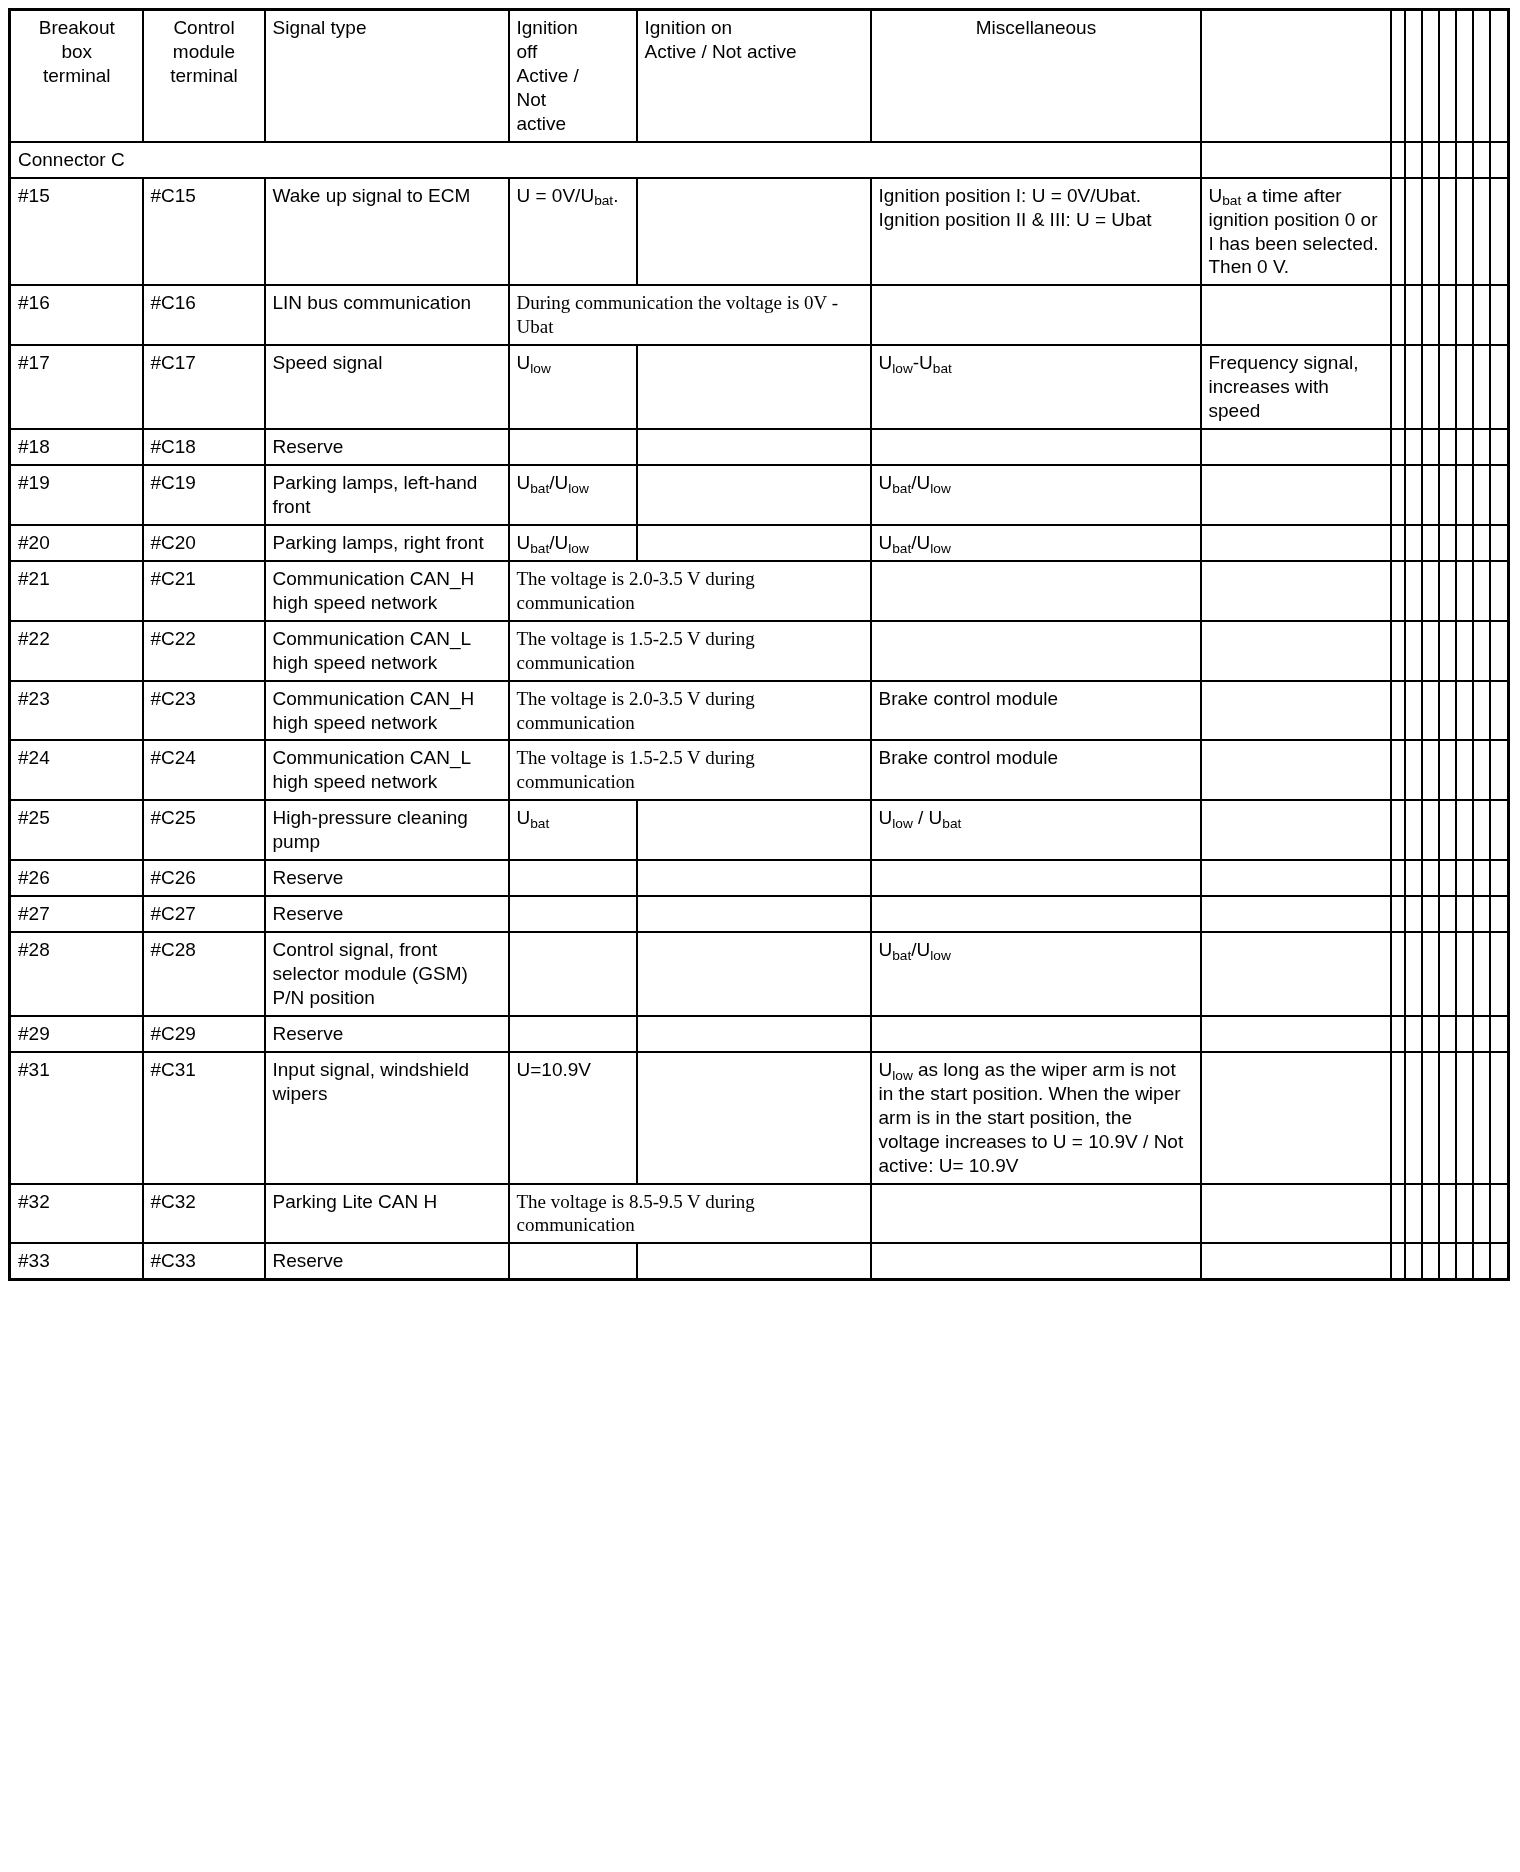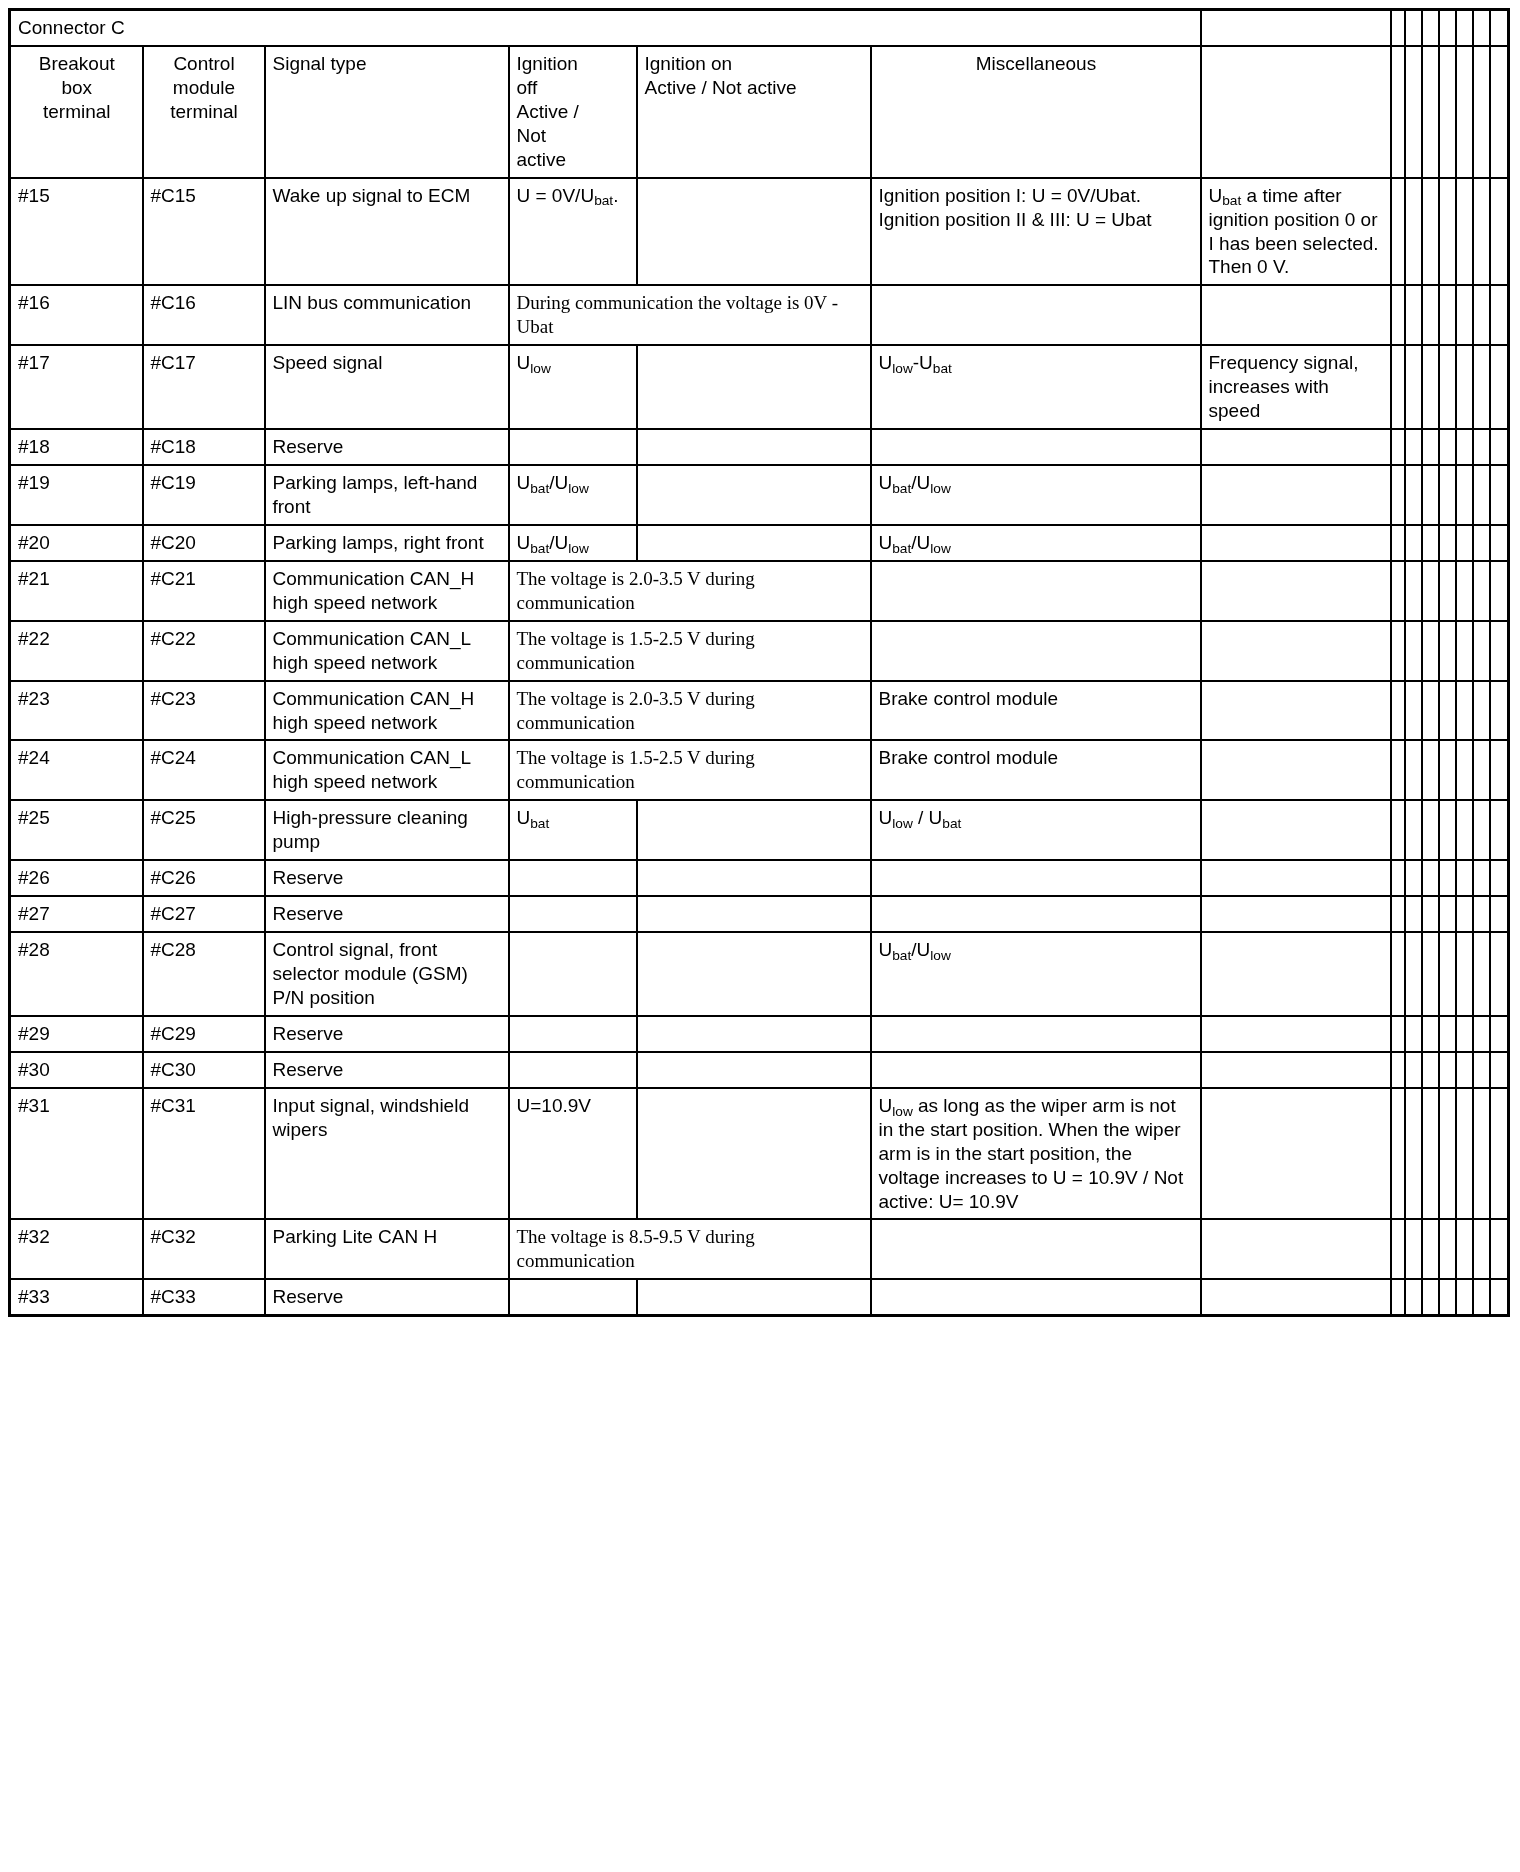--- a/index.html
+++ b/index.html
@@ -102,47 +102,47 @@
       <col class="c-n1">
         <col class="c-n2">
         <col class="c-n3">
         <col class="c-n4">
       <col class="c-n5">
         <col class="c-n6">
         <col class="c-n7">
     </colgroup>
     <tbody id="table-body">
         <tr>
-          <td class="title-cell" colspan="6">Connector C</td>
-          <td></td>
-          <td class="blank-col "></td>
-          <td class="blank-col "></td>
-          <td class="blank-col "></td>
-          <td class="blank-col "></td>
-          <td class="blank-col "></td>
-          <td class="blank-col "></td>
-          <td class="blank-col "></td>
-        </tr>
-        <tr>
           <td class="hdr center">Breakout<br>box<br>terminal</td>
           <td class="hdr center">Control<br>module<br>terminal</td>
           <td class="hdr">Signal type</td>
           <td class="hdr">Ignition<br>off<br>Active /<br>Not<br>active</td>
           <td class="hdr">Ignition on<br>Active / Not active</td>
           <td class="hdr ctr-head">Miscellaneous</td>
           <td class="hdr"></td>
           <td class="blank-col "></td>
           <td class="blank-col "></td>
           <td class="blank-col "></td>
           <td class="blank-col "></td>
           <td class="blank-col "></td>
           <td class="blank-col "></td>
           <td class="blank-col "></td>
         </tr>
         <tr>
+          <td class="title-cell" colspan="6">Connector C</td>
+          <td></td>
+          <td class="blank-col "></td>
+          <td class="blank-col "></td>
+          <td class="blank-col "></td>
+          <td class="blank-col "></td>
+          <td class="blank-col "></td>
+          <td class="blank-col "></td>
+          <td class="blank-col "></td>
+        </tr>
+        <tr>
           <td class="mid">#15</td>
           <td class="mid">#C15</td>
           <td class="mid">Wake up signal to ECM</td>
           <td class="mid">U = 0V/U<sub>bat</sub>.</td>
           <td class="mid"></td>
           <td class="mid">Ignition position I: U = 0V/Ubat. Ignition position II &amp; III: U = Ubat</td>
           <td class="mid">U<sub>bat</sub> a time after ignition position 0 or I has been selected. Then 0 V.</td>
           <td class="blank-col "></td>
           <td class="blank-col "></td>
           <td class="blank-col "></td>
@@ -364,36 +364,20 @@
           <td class="mid"></td>
           <td class="blank-col "></td>
           <td class="blank-col "></td>
           <td class="blank-col "></td>
           <td class="blank-col "></td>
           <td class="blank-col "></td>
           <td class="blank-col "></td>
           <td class="blank-col "></td>
         </tr>
         <tr>
-          <td class="mid">#30</td>
-          <td class="mid">#C30</td>
-          <td class="mid">Reserve</td>
-          <td class="mid"></td>
-          <td class="mid"></td>
-          <td class="mid"></td>
-          <td class="mid"></td>
-          <td class="blank-col "></td>
-          <td class="blank-col "></td>
-          <td class="blank-col "></td>
-          <td class="blank-col "></td>
-          <td class="blank-col "></td>
-          <td class="blank-col "></td>
-          <td class="blank-col "></td>
-        </tr>
-        <tr>
           <td class="mid">#31</td>
           <td class="mid">#C31</td>
           <td class="mid">Input signal, windshield wipers</td>
           <td class="mid">U=10.9V</td>
           <td class="mid"></td>
           <td class="mid">U<sub>low</sub> as long as the wiper arm is not in the start position. When the wiper arm is in the start position, the voltage increases to U = 10.9V / Not active: U= 10.9V</td>
           <td class="mid"></td>
           <td class="blank-col "></td>
           <td class="blank-col "></td>
           <td class="blank-col "></td>

